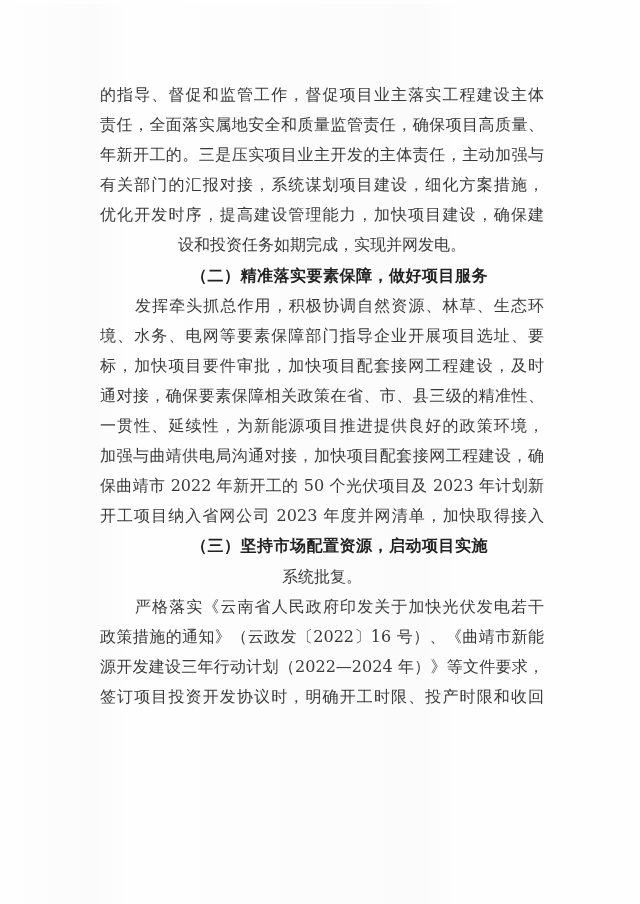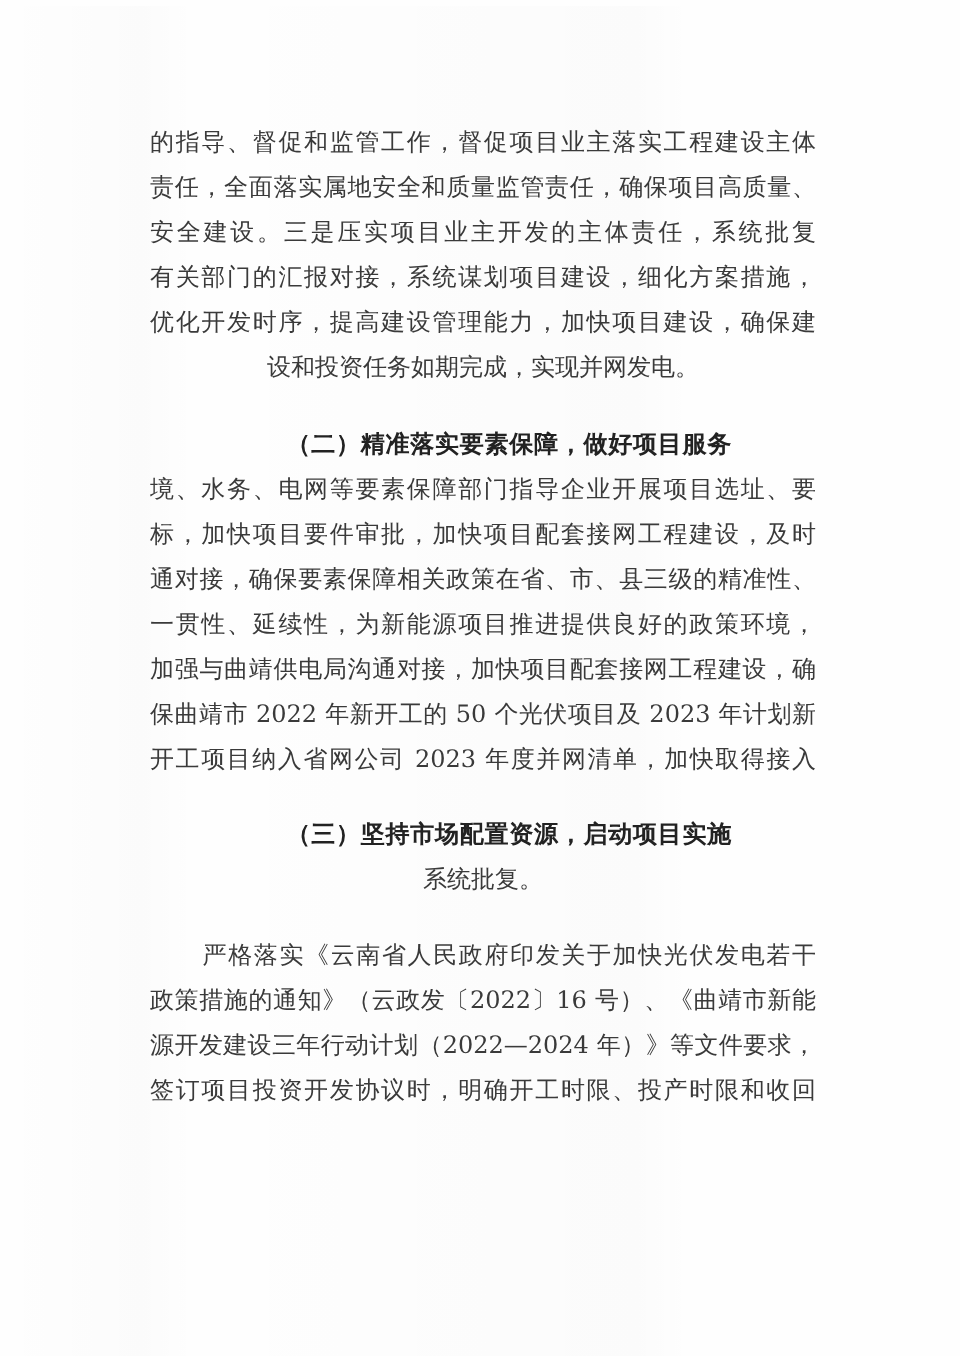--- a/index.html
+++ b/index.html
@@ -43,43 +43,43 @@
     overflow: visible;
     text-align: center;
   }
   .line.justify {
     text-align: justify;
     text-align-last: justify;
     text-justify: inter-character;
   }
   .line.indent {
     padding-left: 35px;
-    margin-top: 20px;
   }
   .line.indent.justify {
     width: 409px;
   }
   .line.heading {
     font-weight: 700;
     color: #222222;
     letter-spacing: 0.5px;
   }
 </style>
 </head>
 <body>
 
 <div class="scan-page">
   <div class="text-block">
       <div class="line justify">的指导、督促和监管工作，督促项目业主落实工程建设主体</div>
       <div class="line justify">责任，全面落实属地安全和质量监管责任，确保项目高质量、</div>
-      <div class="line justify">安全建设。三是压实项目业主开发的主体责任，系统批复</div>
+      <div class="line justify">年新开工的。三是压实项目业主开发的主体责任，主动加强与</div>
       <div class="line justify">有关部门的汇报对接，系统谋划项目建设，细化方案措施，</div>
       <div class="line justify">优化开发时序，提高建设管理能力，加快项目建设，确保建</div>
       <div class="line">设和投资任务如期完成，实现并网发电。</div>
       <div class="line heading indent">（二）精准落实要素保障，做好项目服务</div>
+      <div class="line indent justify">发挥牵头抓总作用，积极协调自然资源、林草、生态环</div>
       <div class="line justify">境、水务、电网等要素保障部门指导企业开展项目选址、要</div>
       <div class="line justify">标，加快项目要件审批，加快项目配套接网工程建设，及时</div>
       <div class="line justify">通对接，确保要素保障相关政策在省、市、县三级的精准性、</div>
       <div class="line justify">一贯性、延续性，为新能源项目推进提供良好的政策环境，</div>
       <div class="line justify">加强与曲靖供电局沟通对接，加快项目配套接网工程建设，确</div>
       <div class="line justify">保曲靖市 2022 年新开工的 50 个光伏项目及 2023 年计划新</div>
       <div class="line justify">开工项目纳入省网公司 2023 年度并网清单，加快取得接入</div>
       <div class="line heading indent">（三）坚持市场配置资源，启动项目实施</div>
       <div class="line">系统批复。</div>
       <div class="line indent justify">严格落实《云南省人民政府印发关于加快光伏发电若干</div>

